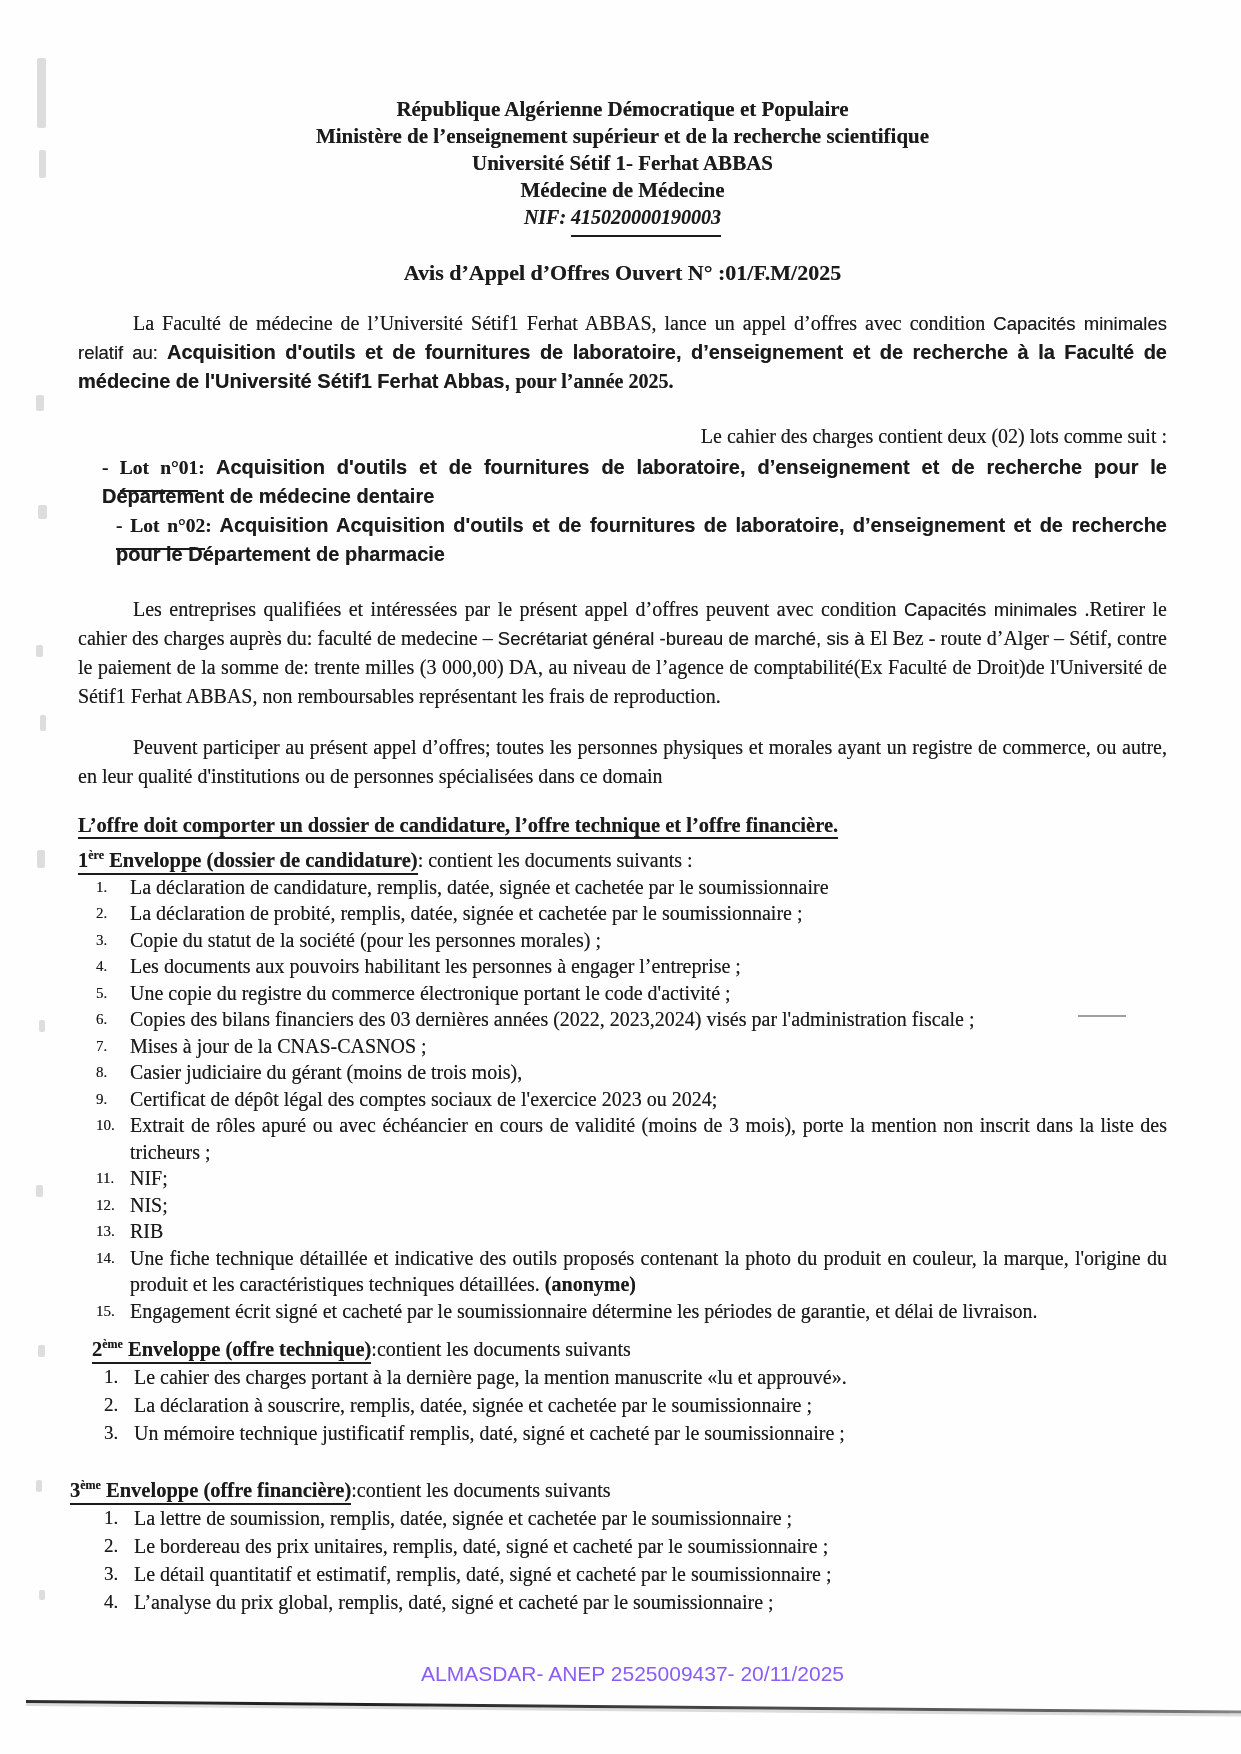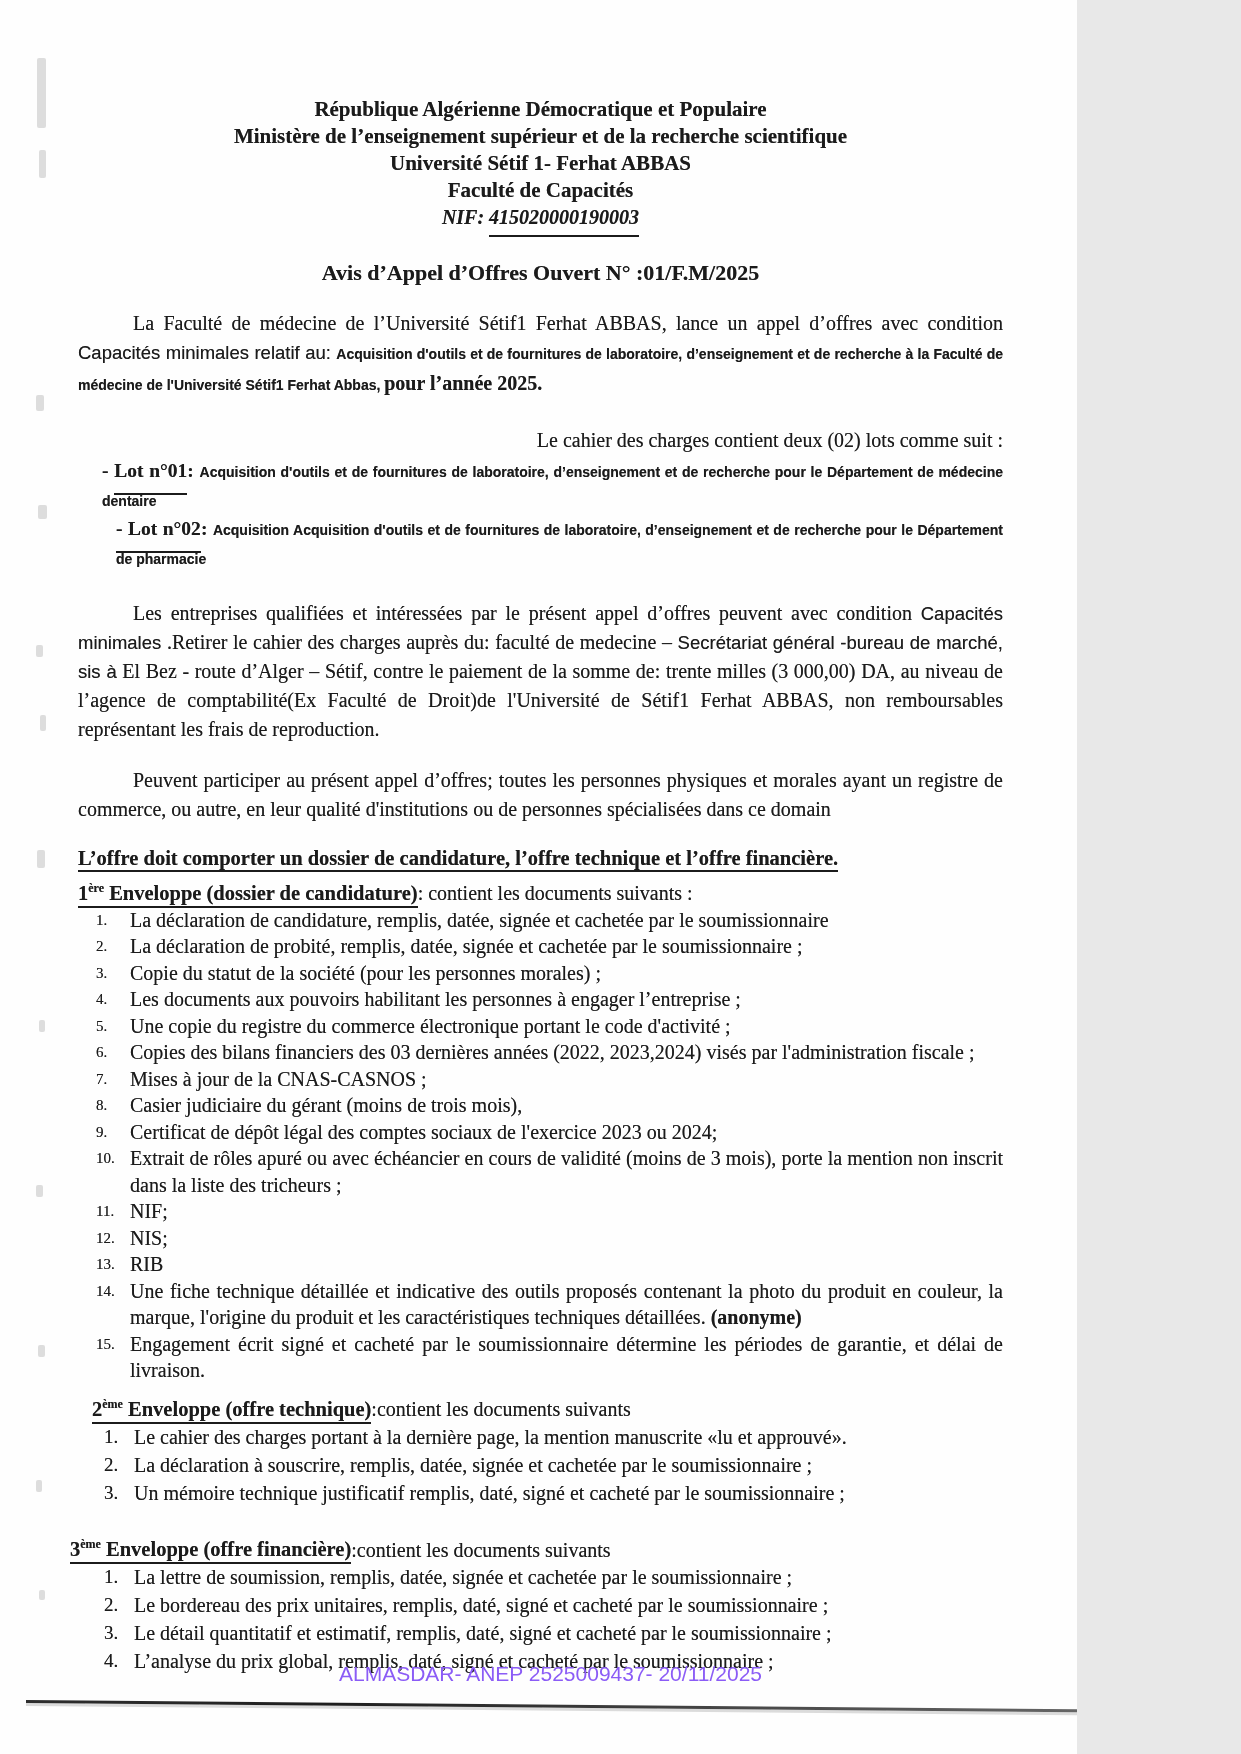--- a/index.html
+++ b/index.html
@@ -1,38 +1,38 @@
 <!DOCTYPE html>
 <html><head>
 <meta charset="utf-8">
 <style>
   html,body{margin:0;padding:0;background:#e8e8e8;}
   .page{
     position:relative;
-    width:1077px;height:1754px;
+    width:1241px;height:1754px;
     background:#fefefe;
     overflow:hidden;
     font-family:"Liberation Serif", serif;
     color:#1b1b1b;
     text-shadow:0 0 .5px rgba(0,0,0,.55);
   }
   .content{padding:96px 74px 0 78px;}
   .center{text-align:center;}
   .hdr{font-weight:bold;font-size:21px;line-height:27px;}
   .nif{font-weight:bold;font-style:italic;font-size:20px;line-height:27px;}
   .nif .val{border-bottom:2px solid #1b1b1b;padding-bottom:7px;}
   .title{font-weight:bold;font-size:22px;line-height:28px;margin-top:28px;}
   p{margin:0;}
   .para{font-size:20px;line-height:29px;text-align:justify;text-indent:55px;}
   .p1{margin-top:22px;}
   .p2{margin-top:26px;text-align:right;}
   .p3{margin-top:26px;}
   .p4{margin-top:22px;}
   .sans{font-family:"Liberation Sans", sans-serif;font-size:18.5px;}
-  .sansb{font-family:"Liberation Sans", sans-serif;font-weight:bold;font-size:14px;margin-top:44px;}
+  .sansb{font-family:"Liberation Sans", sans-serif;font-weight:bold;font-size:20px;margin-top:44px;}
   .serifb{font-weight:bold;}
   .lot{font-size:18.5px;line-height:28px;text-align:justify;}
   .lot1{margin-left:24px;margin-top:2px;}
   .lot2{margin-left:38px;}
   .lot .lbl{font-family:"Liberation Serif", serif;font-weight:bold;font-size:19.5px;}
   .u2{border-bottom:2px solid #1b1b1b;padding-bottom:12px;}
   .offer{margin-top:20px;font-weight:bold;font-size:20.5px;line-height:28px;}
   .offer span{border-bottom:2.5px solid #1b1b1b;padding-bottom:1px;}
   .envh{font-size:20px;line-height:28px;margin-top:2px;}
   .envh .eb{font-weight:bold;font-size:20.5px;}
@@ -62,21 +62,21 @@
 </style>
 </head>
 <body>
 
 <div class="page">
   <div class="content">
 
     <div class="center hdr">République Algérienne Démocratique et Populaire</div>
     <div class="center hdr">Ministère de l’enseignement supérieur et de la recherche scientifique</div>
     <div class="center hdr">Université Sétif 1- Ferhat ABBAS</div>
-    <div class="center hdr">Faculté de Capacités</div>
+    <div class="center hdr">Médecine de Médecine</div>
     <div class="center nif"><span>NIF: </span><span class="val">415020000190003</span></div>
 
     <div class="center title">Avis d’Appel d’Offres Ouvert N° :01/F.M/2025</div>
 
     <p class="para p1"><span>La Faculté de médecine de l’Université Sétif1 Ferhat ABBAS, lance un appel d’offres avec condition </span><span class="sans">Capacités minimales relatif au: </span><span class="sansb">Acquisition d'outils et de fournitures de laboratoire, d’enseignement et de recherche à la Faculté de médecine de l'Université Sétif1 Ferhat Abbas, </span><span class="serifb">pour l’année 2025.</span></p>
 
     <p class="para p2">Le cahier des charges contient deux (02) lots comme suit :</p>
 
     <div class="lot lot1"><span class="lbl">- </span><span class="lbl u2">Lot n°01</span><span class="lbl">: </span><span class="sansb">Acquisition d'outils et de fournitures de laboratoire, d’enseignement et de recherche pour le Département de médecine dentaire</span></div>
 

